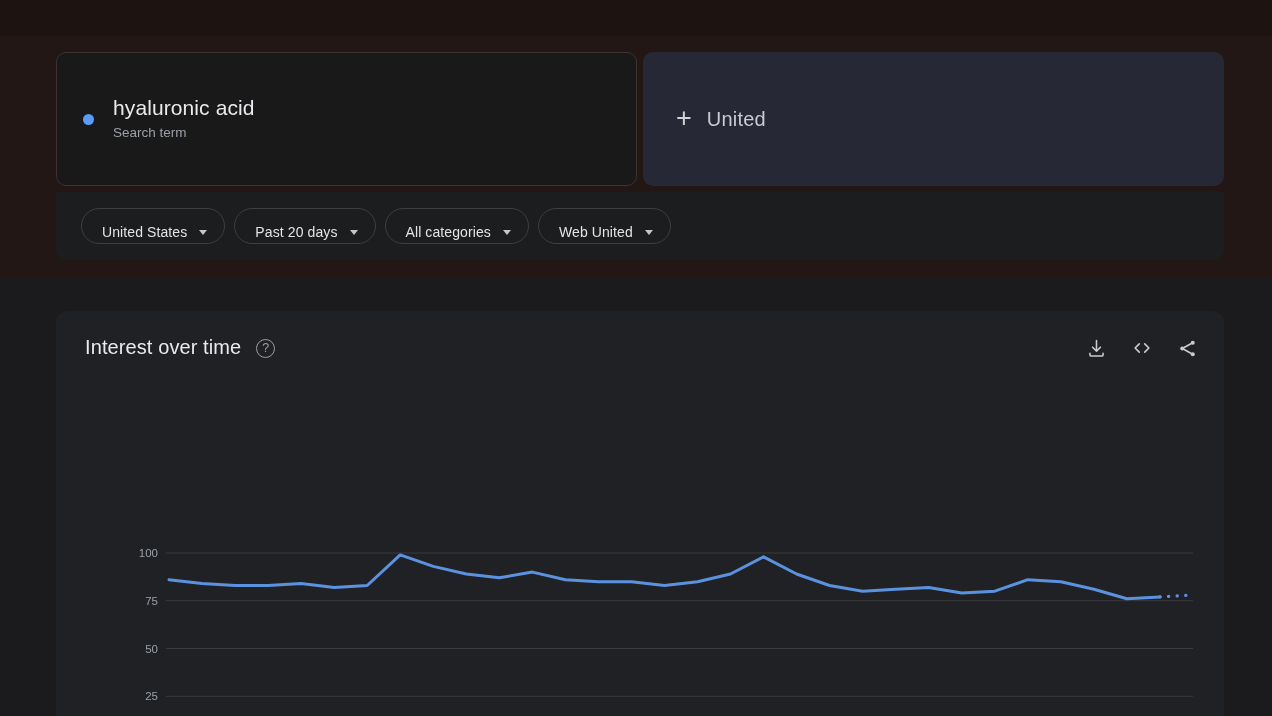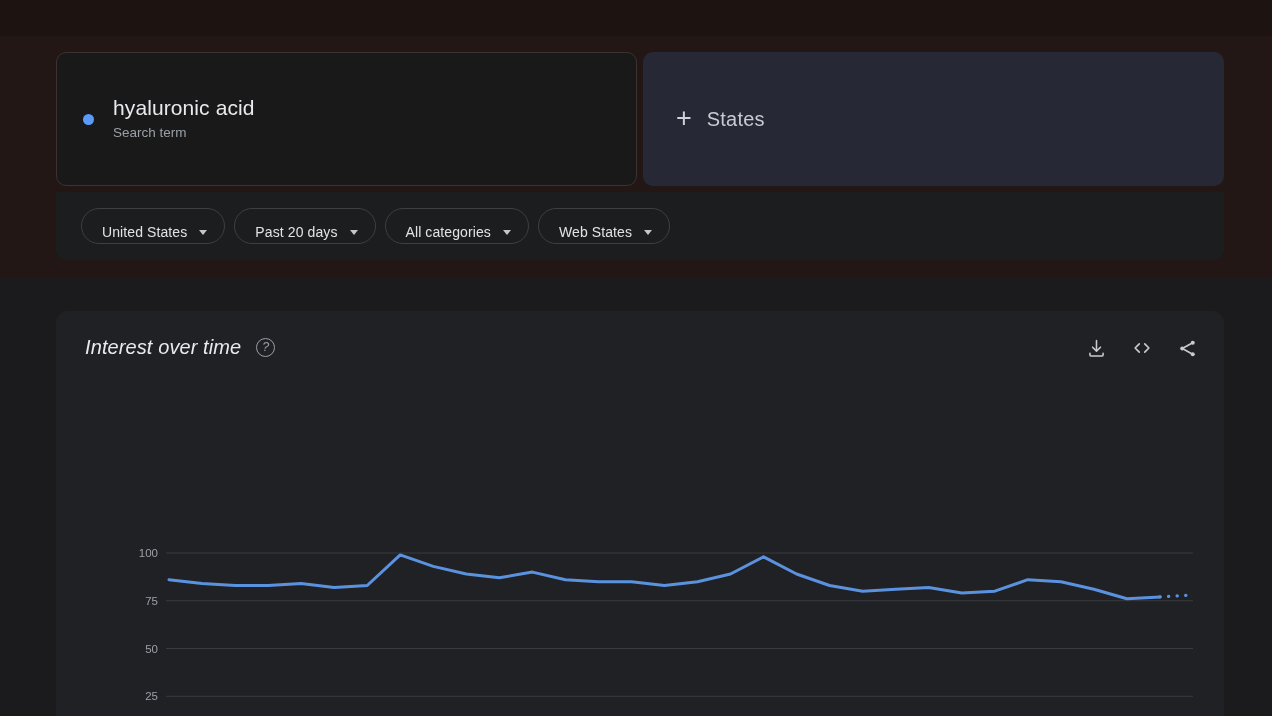--- a/index.html
+++ b/index.html
@@ -93,21 +93,21 @@
   .iot-card {
     position: absolute; left: 56px; top: 275px;
     width: 1168px; height: 427px;
     background: #202124;
     border-radius: 12px;
   }
   .iot-head {
     position: absolute; left: 29px; top: 24px; right: 26px;
     display: flex; align-items: center; justify-content: space-between;
   }
-  .iot-title-wrap { display: flex; align-items: flex-start; font-style: italic; }
+  .iot-title-wrap { display: flex; align-items: center; }
   .iot-title { font-size: 20px; color: #e8eaed; letter-spacing: .1px; }
   .help-icon {
     width: 19px; height: 19px; border-radius: 50%;
     border: 1.6px solid #9aa0a6;
     margin-left: 15px; margin-top: 2px;
     display: flex; align-items: center; justify-content: center;
     font-size: 12.5px; color: #9aa0a6; line-height: 1;
     cursor: pointer;
   }
   .iot-actions { display: flex; align-items: center; gap: 24px; margin-top: 2px; }
@@ -133,21 +133,21 @@
     <div class="term-card">
       <div class="term-dot"></div>
       <div class="term-texts">
         <div class="term-name">hyaluronic acid</div>
         <div class="term-sub">Search term</div>
       </div>
     </div>
 
     <div class="compare-card">
       <div class="compare-plus">+</div>
-      <div class="compare-label">States</div>
+      <div class="compare-label">United</div>
     </div>
 
   </div>
 
   <div class="filter-bar">
 
     <div class="chip">
       <span class="chip-label">United States</span>
       <span class="chip-caret"></span>
     </div>
@@ -156,21 +156,21 @@
       <span class="chip-label">Past 20 days</span>
       <span class="chip-caret"></span>
     </div>
 
     <div class="chip">
       <span class="chip-label">All categories</span>
       <span class="chip-caret"></span>
     </div>
 
     <div class="chip">
-      <span class="chip-label">Web States</span>
+      <span class="chip-label">Web United</span>
       <span class="chip-caret"></span>
     </div>
 
   </div>
 
   <div class="iot-card">
 
     <div class="iot-head">
       <div class="iot-title-wrap">
         <div class="iot-title">Interest over time</div>

